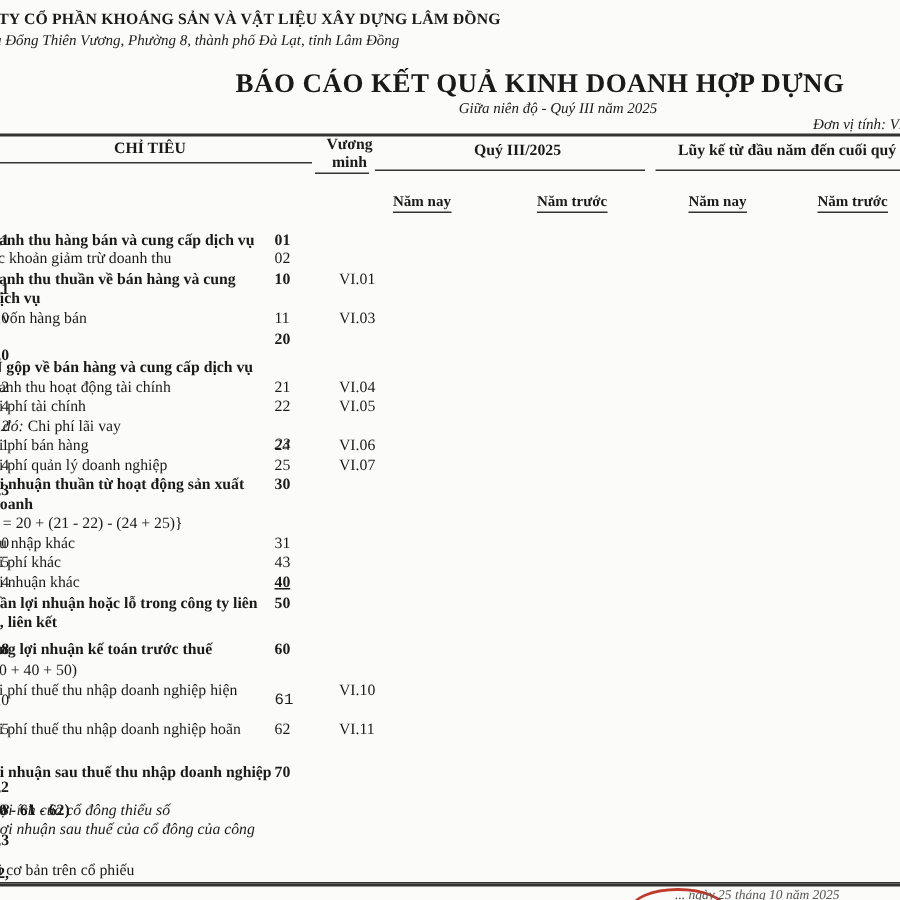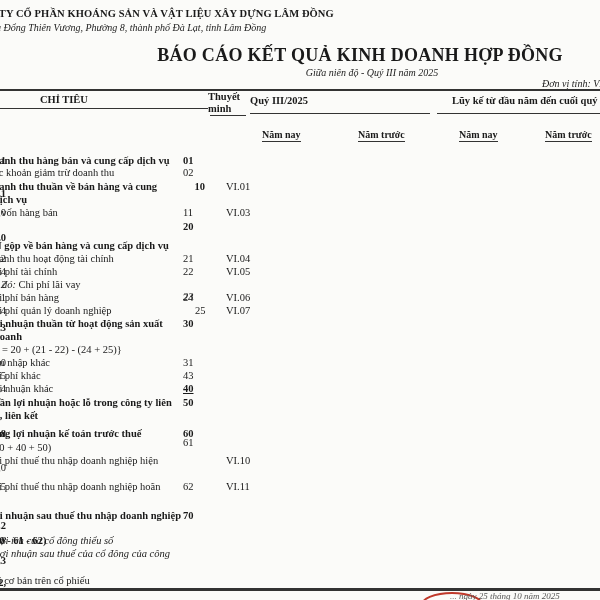--- a/index.html
+++ b/index.html
@@ -8,50 +8,50 @@
     background: #fbfbf9; color: #1a1a1a;
     font-family: "Liberation Serif", "DejaVu Serif", serif;
   }
   .abs { position: absolute; white-space: nowrap; }
   .company { left: -12px; top: 8px; font-size: 10.5px; font-weight: bold; letter-spacing: 0.1px; }
   .address { left: -4px; top: 22px; font-size: 10px; font-style: italic; }
   .title { left: 0; width: 600px; text-align: center; top: 45px; font-size: 18px; font-weight: bold; letter-spacing: 0.3px; padding-left: 120px; box-sizing: border-box; }
   .subtitle { left: 0; width: 600px; text-align: center; top: 67px; font-size: 10px; font-style: italic; padding-left: 120px; box-sizing: border-box; margin-left: 12px; }
   .unit { right: -6px; top: 78px; font-size: 10px; font-style: italic; }
   .hline { position: absolute; background: #333; }
-  .hdr { font-size: 10.5px; font-weight: bold; text-align: left; }
+  .hdr { font-size: 10.5px; font-weight: bold; text-align: center; }
   .sub-hdr { font-size: 10px; font-weight: bold; text-align: center; border-bottom: 1px solid #333; padding-bottom: 1px; }
   .row-label { position: absolute; left: -6px; font-size: 10.5px; white-space: nowrap; }
   .row-label.bold { font-weight: bold; }
   .row-label.italic { font-style: italic; }
   .code { position: absolute; left: 183px; width: 22px; font-size: 10.5px; text-align: left; }
   .code.bold { font-weight: bold; }
   .code.italic { font-style: italic; }
   .note { position: absolute; left: 226px; font-size: 10.5px; }
   .num { position: absolute; font-size: 10.5px; text-align: right; white-space: nowrap; }
   .num.bold { font-weight: bold; }
   .num.italic { font-style: italic; }
   .c4 { right: -6px; }
   .stamp { position: absolute; left: 420px; top: 592px; width: 60px; height: 24px; border: 2px solid #c0392b; border-radius: 50%; }
   .sign-line { position: absolute; left: 450px; top: 591px; font-size: 9px; font-style: italic; color: #555; }
 </style>
 </head>
 <body>
 
 <div class="abs company">G TY CỔ PHẦN KHOÁNG SẢN VÀ VẬT LIỆU XÂY DỰNG LÂM ĐỒNG</div>
 <div class="abs address">ù Đổng Thiên Vương, Phường 8, thành phố Đà Lạt, tỉnh Lâm Đồng</div>
-<div class="abs title">BÁO CÁO KẾT QUẢ KINH DOANH HỢP ĐỒNG</div>
+<div class="abs title">BÁO CÁO KẾT QUẢ KINH DOANH HỢP DỰNG</div>
 <div class="abs subtitle">Giữa niên độ - Quý III năm 2025</div>
 <div class="abs unit">Đơn vị tính: VN</div>
 
 <div class="hline" style="left:0;top:89px;width:600px;height:2px;"></div>
 
 <div class="abs hdr" style="left:40px;top:94px;width:120px;">CHỈ TIÊU</div>
 <div class="abs hdr" style="left:208px;top:91px;width:50px;line-height:12px;">
-  <div>Thuyết</div>
+  <div>Vương</div>
   <div>minh</div>
 </div>
 <div class="hline" style="left:0;top:108px;width:208px;height:1px;"></div>
 <div class="hline" style="left:210px;top:115px;width:36px;height:1px;"></div>
 
 <div class="abs hdr" style="left:250px;top:95px;width:190px;">Quý III/2025</div>
 <div class="hline" style="left:250px;top:113px;width:180px;height:1px;"></div>
 <div class="abs hdr" style="left:440px;top:95px;width:175px;text-align:left;padding-left:12px;">Lũy kế từ đầu năm đến cuối quý này</div>
 <div class="hline" style="left:437px;top:113px;width:163px;height:1px;"></div>
 
@@ -66,21 +66,21 @@
       <div class="code bold" style="top:155px;">01</div>
       <div class="num bold c4" style="top:155px;">614,369,607,1</div>
     </div>
     <div style="position:absolute;left:0;top:0;">
       <div class="row-label" style="top:167px;">ác khoản giảm trừ doanh thu</div>
       <div class="code" style="top:167px;">02</div>
     </div>
     <div style="position:absolute;left:0;top:0;">
       <div class="row-label bold" style="top:181px;">oanh thu thuần về bán hàng và cung</div>
       <div class="row-label bold" style="top:194px;">dịch vụ</div>
-      <div class="code bold" style="top:181px;text-align:right;">10</div>
+      <div class="code bold" style="top:181px;">10</div>
       <div class="note" style="top:181px;">VI.01</div>
       <div class="num bold c4" style="top:188px;">614,369,607,1</div>
     </div>
     <div style="position:absolute;left:0;top:0;">
       <div class="row-label" style="top:207px;">á vốn hàng bán</div>
       <div class="code" style="top:207px;">11</div>
       <div class="note" style="top:207px;">VI.03</div>
       <div class="num c4" style="top:207px;">471,499,506,0</div>
     </div>
     <div style="position:absolute;left:0;top:0;">
@@ -106,21 +106,21 @@
       <div class="num italic c4" style="top:279px;">3,117,841,2</div>
     </div>
     <div style="position:absolute;left:0;top:0;">
       <div class="row-label" style="top:292px;">hi phí bán hàng</div>
       <div class="code" style="top:292px;">24</div>
       <div class="note" style="top:292px;">VI.06</div>
       <div class="num c4" style="top:292px;">3,999,939,1</div>
     </div>
     <div style="position:absolute;left:0;top:0;">
       <div class="row-label" style="top:305px;">hi phí quản lý doanh nghiệp</div>
-      <div class="code" style="top:305px;margin-left:12px;">25</div>
+      <div class="code" style="top:305px;">25</div>
       <div class="note" style="top:305px;">VI.07</div>
       <div class="num c4" style="top:305px;">57,127,461,4</div>
     </div>
     <div style="position:absolute;left:0;top:0;">
       <div class="row-label bold" style="top:318px;">ợi nhuận thuần từ hoạt động sản xuất</div>
       <div class="row-label bold" style="top:331px;"> doanh</div>
       <div class="row-label" style="top:344px;">0 = 20 + (21 - 22) - (24 + 25)}</div>
       <div class="code bold" style="top:318px;">30</div>
       <div class="num bold c4" style="top:322px;">78,897,480,3</div>
     </div>
@@ -145,21 +145,21 @@
       <div class="code bold" style="top:397px;">50</div>
     </div>
     <div style="position:absolute;left:0;top:0;">
       <div class="row-label bold" style="top:428px;">ổng lợi nhuận kế toán trước thuế</div>
       <div class="row-label" style="top:442px;"> 30 + 40 + 50)</div>
       <div class="code bold" style="top:428px;">60</div>
       <div class="num bold c4" style="top:428px;">78,903,702,8</div>
     </div>
     <div style="position:absolute;left:0;top:0;">
       <div class="row-label" style="top:455px;">hi phí thuế thu nhập doanh nghiệp hiện</div>
-      <div class="code" style="top:437px;">61</div>
+      <div class="code" style="top:461px;font-family:Liberation Mono, monospace;">61</div>
       <div class="note" style="top:455px;">VI.10</div>
       <div class="num c4" style="top:462px;">15,087,484,0</div>
     </div>
     <div style="position:absolute;left:0;top:0;">
       <div class="row-label" style="top:481px;">hi phí thuế thu nhập doanh nghiệp hoãn</div>
       <div class="code" style="top:481px;">62</div>
       <div class="note" style="top:481px;">VI.11</div>
       <div class="num c4" style="top:481px;">1,525,407,5</div>
     </div>
     <div style="position:absolute;left:0;top:0;">

